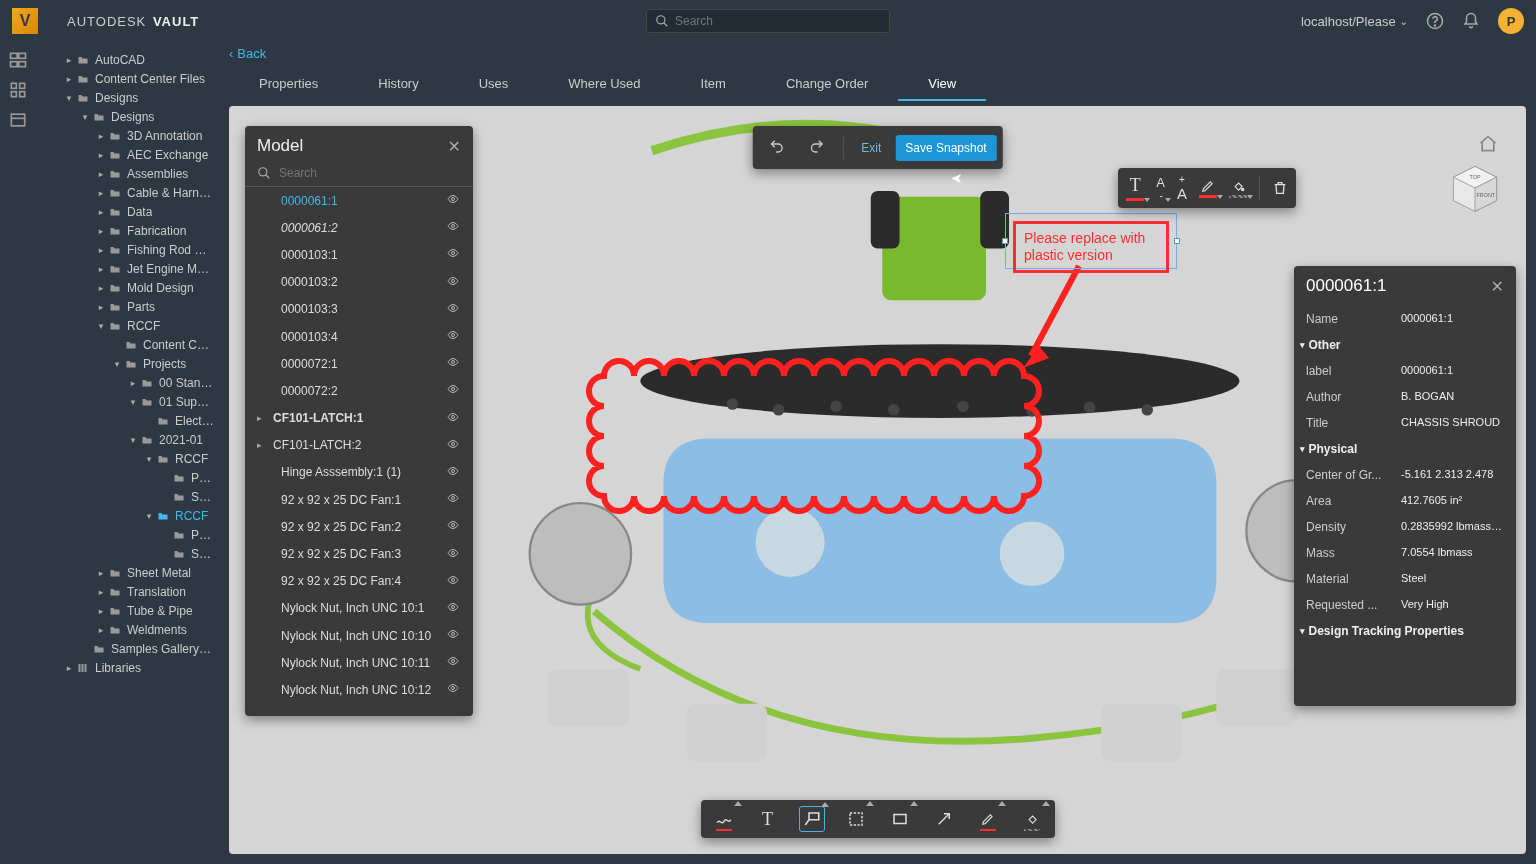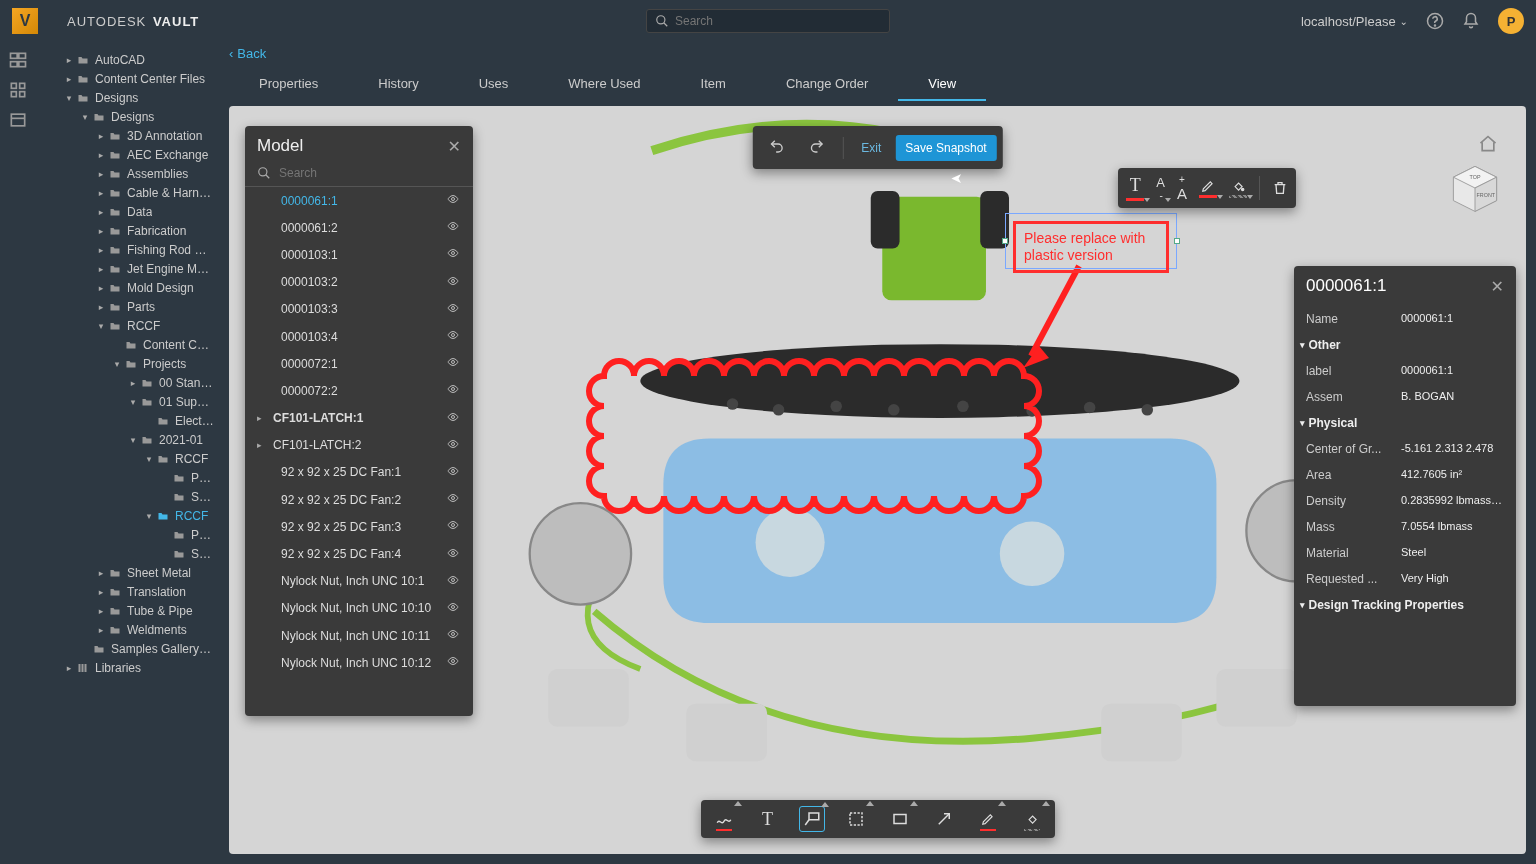--- a/index.html
+++ b/index.html
@@ -550,21 +550,21 @@
           <div class="mp-row active">
             <span class="caret"></span>
             <span class="name" style="padding-left: 12px;">0000061:1</span>
             <span class="eye"><svg width="16" height="12" viewBox="0 0 24 24" fill="none" stroke="#bbb" stroke-width="2">
                 <path d="M2 12s4-7 10-7 10 7 10 7-4 7-10 7S2 12 2 12z"></path>
                 <circle cx="12" cy="12" r="3"></circle>
               </svg></span>
           </div>
           <div class="mp-row">
             <span class="caret"></span>
-            <span class="name" style="padding-left: 12px;">0000061:2</span>
+            <span class="name" style="padding-left: 12px; font-style: italic;">0000061:2</span>
             <span class="eye"><svg width="16" height="12" viewBox="0 0 24 24" fill="none" stroke="#bbb" stroke-width="2">
                 <path d="M2 12s4-7 10-7 10 7 10 7-4 7-10 7S2 12 2 12z"></path>
                 <circle cx="12" cy="12" r="3"></circle>
               </svg></span>
           </div>
           <div class="mp-row">
             <span class="caret"></span>
             <span class="name" style="padding-left: 12px;">0000103:1</span>
             <span class="eye"><svg width="16" height="12" viewBox="0 0 24 24" fill="none" stroke="#bbb" stroke-width="2">
                 <path d="M2 12s4-7 10-7 10 7 10 7-4 7-10 7S2 12 2 12z"></path>
@@ -615,20 +615,28 @@
             <span class="caret">▸</span>
             <span class="name" style="padding-left: 4px; font-weight: bold;">CF101-LATCH:1</span>
             <span class="eye"><svg width="16" height="12" viewBox="0 0 24 24" fill="none" stroke="#bbb" stroke-width="2">
                 <path d="M2 12s4-7 10-7 10 7 10 7-4 7-10 7S2 12 2 12z"></path>
                 <circle cx="12" cy="12" r="3"></circle>
               </svg></span>
           </div>
           <div class="mp-row">
             <span class="caret">▸</span>
             <span class="name" style="padding-left: 4px;">CF101-LATCH:2</span>
+            <span class="eye"><svg width="16" height="12" viewBox="0 0 24 24" fill="none" stroke="#bbb" stroke-width="2">
+                <path d="M2 12s4-7 10-7 10 7 10 7-4 7-10 7S2 12 2 12z"></path>
+                <circle cx="12" cy="12" r="3"></circle>
+              </svg></span>
+          </div>
+          <div class="mp-row">
+            <span class="caret"></span>
+            <span class="name" style="padding-left: 12px;">Hinge Asssembly:1 (1)</span>
             <span class="eye"><svg width="16" height="12" viewBox="0 0 24 24" fill="none" stroke="#bbb" stroke-width="2">
                 <path d="M2 12s4-7 10-7 10 7 10 7-4 7-10 7S2 12 2 12z"></path>
                 <circle cx="12" cy="12" r="3"></circle>
               </svg></span>
           </div>
           <div class="mp-row">
             <span class="caret"></span>
             <span class="name" style="padding-left: 12px;">92 x 92 x 25 DC Fan:1</span>
             <span class="eye"><svg width="16" height="12" viewBox="0 0 24 24" fill="none" stroke="#bbb" stroke-width="2">
                 <path d="M2 12s4-7 10-7 10 7 10 7-4 7-10 7S2 12 2 12z"></path>
@@ -706,22 +714,26 @@
           </div>
           <div class="pp-group">
             <span class="gcaret">▾</span>
             <span>Other</span>
           </div>
           <div class="pp-kv">
             <span class="k">label</span>
             <span class="v">0000061:1</span>
           </div>
           <div class="pp-kv">
-            <span class="k">Assem</span>
+            <span class="k">Author</span>
             <span class="v">B. BOGAN</span>
+          </div>
+          <div class="pp-kv">
+            <span class="k">Title</span>
+            <span class="v">CHASSIS SHROUD</span>
           </div>
           <div class="pp-group">
             <span class="gcaret">▾</span>
             <span>Physical</span>
           </div>
           <div class="pp-kv">
             <span class="k">Center of Gr...</span>
             <span class="v">-5.161 2.313 2.478</span>
           </div>
           <div class="pp-kv">

